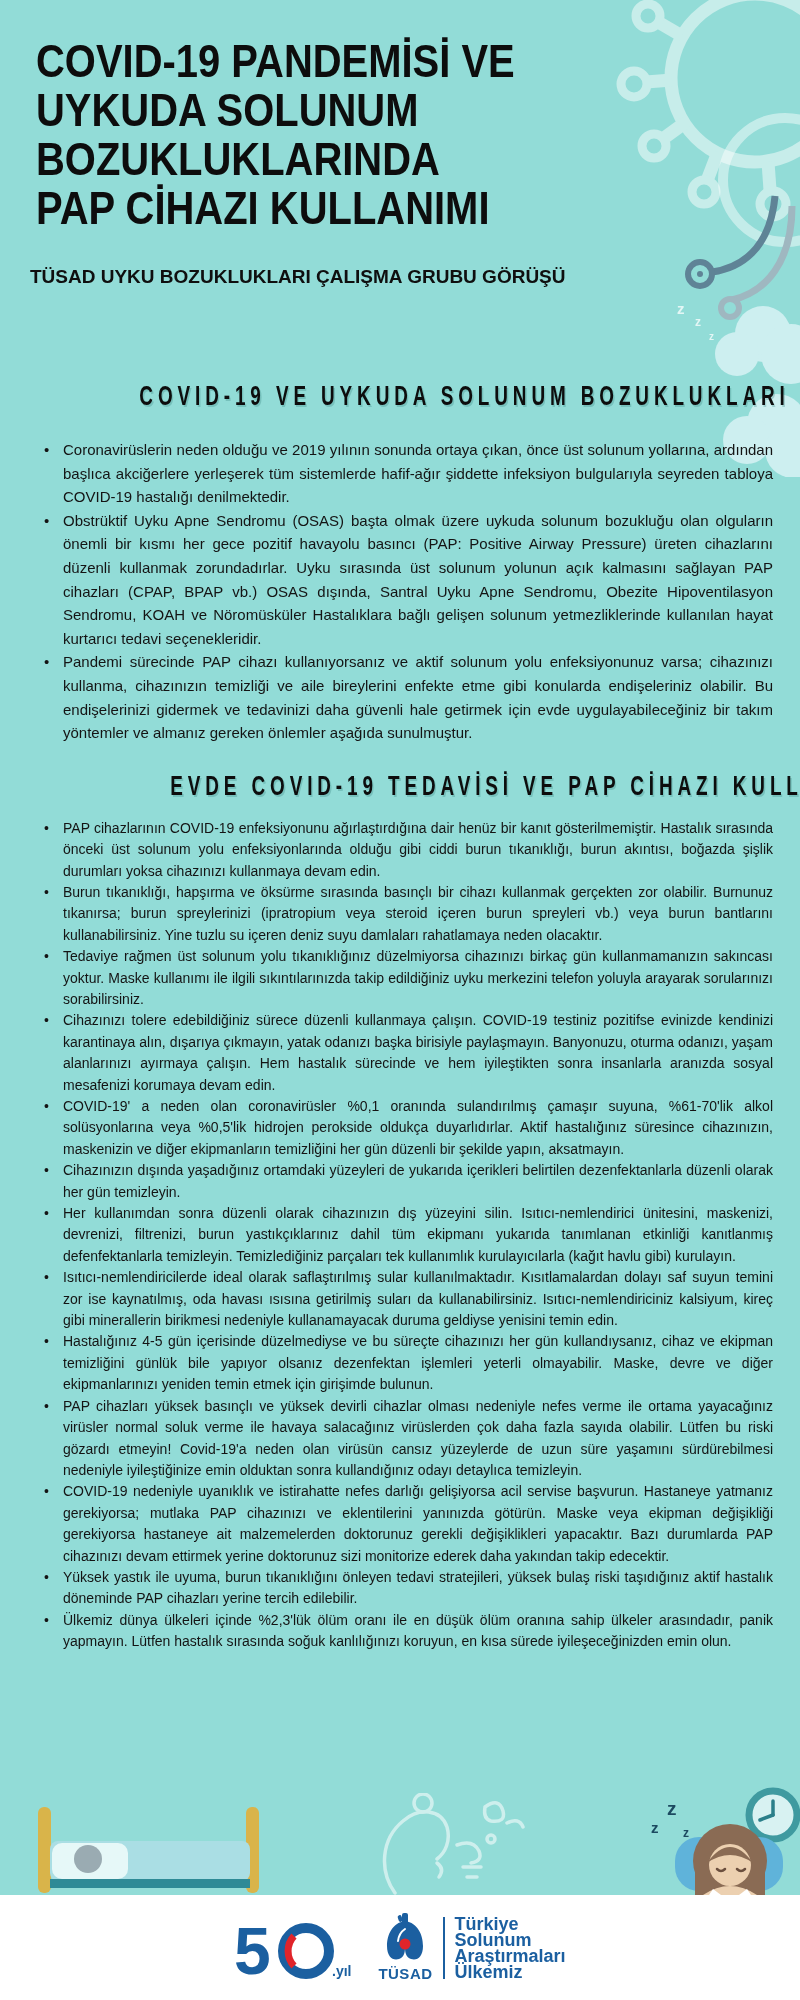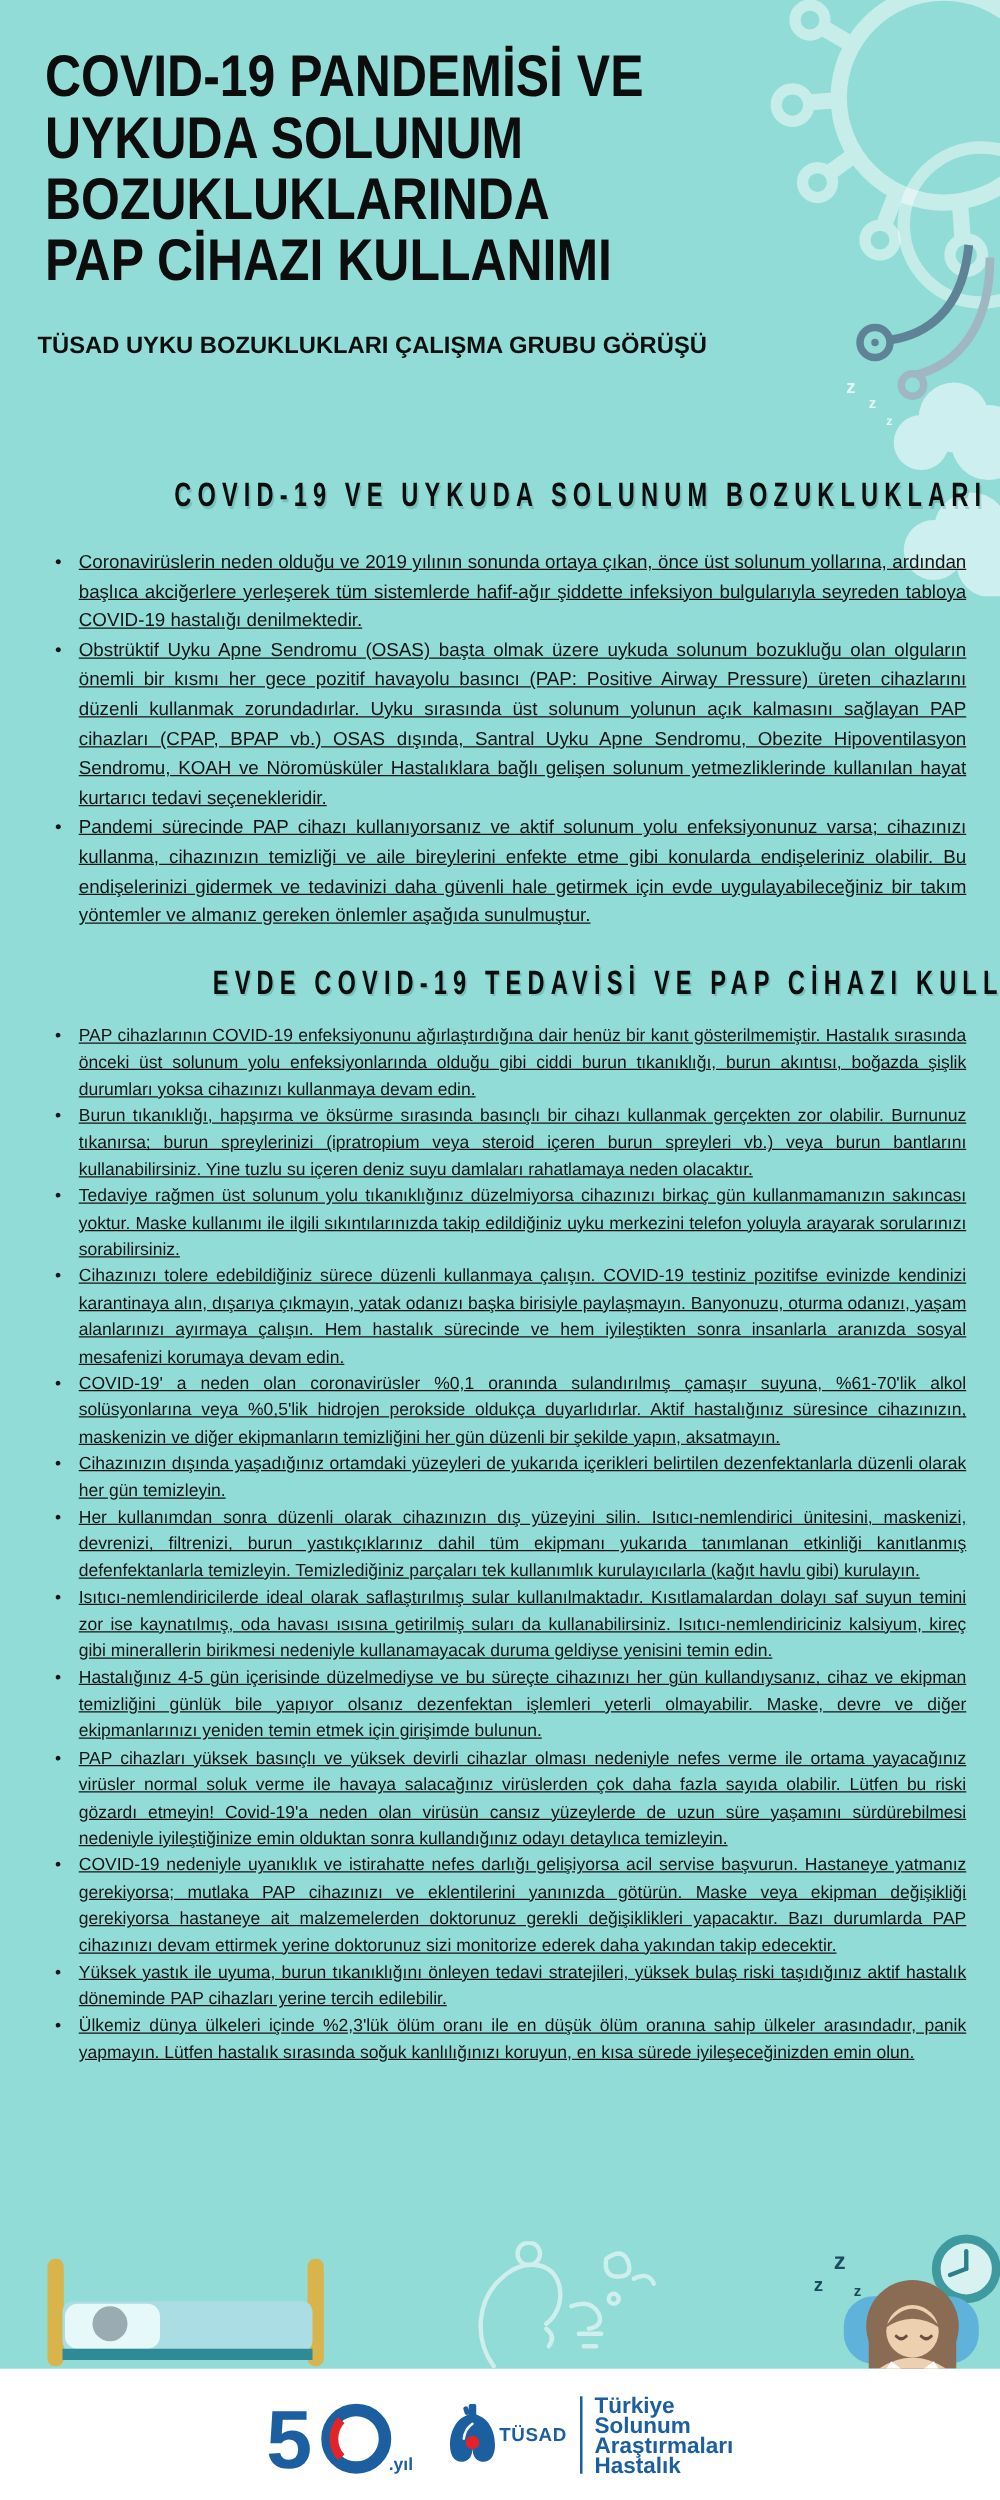--- a/index.html
+++ b/index.html
@@ -29,42 +29,42 @@
     font-weight:800; font-size:27px; color:#0d0d0d;
     text-shadow:2px 2px 0 rgba(36,110,108,0.25);
   }
   .sec-heading > span {
     display:inline-block; letter-spacing:7px; white-space:nowrap;
     transform:scaleX(0.70); transform-origin:center;
   }
   .heading1 { position:absolute; left:0; top:381px; }
 
   
-  .body-flow { position:absolute; left:36px; top:438px; width:737px;text-decoration:underline; }
+  .body-flow { position:absolute; left:36px; top:438px; width:737px; }
   ul.bullets { list-style:none; text-align:justify; }
   ul.bullets li { position:relative; padding-left:27px; }
   ul.bullets li::before {
     content:"•"; position:absolute; left:8px; top:0; font-size:1em;
   }
   .list1 { font-size:15px; line-height:23.6px; }
   .list2 { font-size:14px; line-height:21.4px; }
   .heading2 { margin:26px 0 16px -18px; }
 
   
   .band { position:absolute; left:0; top:1805px; width:800px; height:90px; }
 
   
   .footer {
     position:absolute; left:0; top:1895px; width:800px; height:105px;
     background:#ffffff; display:flex; align-items:center; justify-content:center;
     gap:16px;
   }
   .logo50 { display:block; }
   .tusad { display:flex; align-items:center; gap:10px; }
-  .tusad-left { display:flex; align-items:center; }
+  .tusad-left { display:flex; flex-direction:column; align-items:center; }
   .tusad-acronym { font-weight:800; font-size:15px; color:#1b5fa0; letter-spacing:0.5px; margin-top:2px; }
   .tusad-divider { width:2px; height:62px; background:#1b5fa0; }
   .org-name { font-weight:700; font-size:18px; line-height:16px; color:#1b5fa0; }
 </style>
 </head>
 <body>
 
 <div class="page">
 
   <svg class="decor" style="top:0; right:0;" width="260" height="350" viewBox="0 0 260 350">
@@ -216,18 +216,18 @@
           <circle cx="21" cy="31" r="5.5" fill="#e0242a"></circle>
           <path d="M21 16 q-6 4 -7 12" stroke="#ffffff" stroke-width="2" fill="none" stroke-linecap="round"></path>
         </svg>
         <div class="tusad-acronym">TÜSAD</div>
       </div>
       <div class="tusad-divider"></div>
       <div class="org-name">
         <div>Türkiye</div>
         <div>Solunum</div>
         <div>Araştırmaları</div>
-        <div>Hastalık</div>
+        <div>Ülkemiz</div>
       </div>
     </div>
   </div>
 
 </div>
 
 </body></html>

